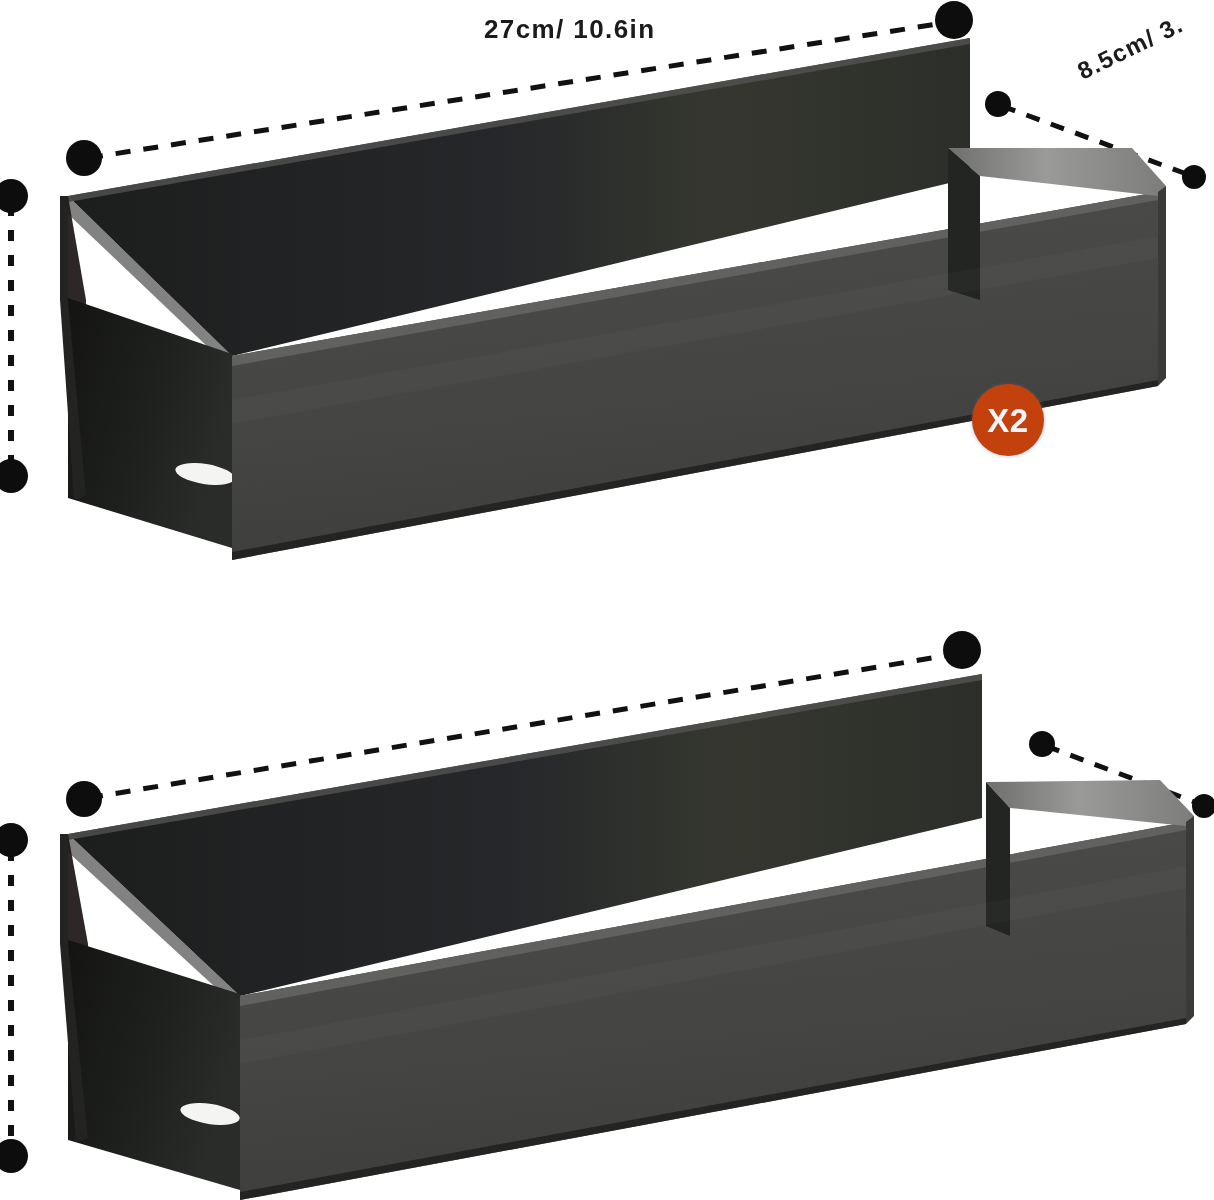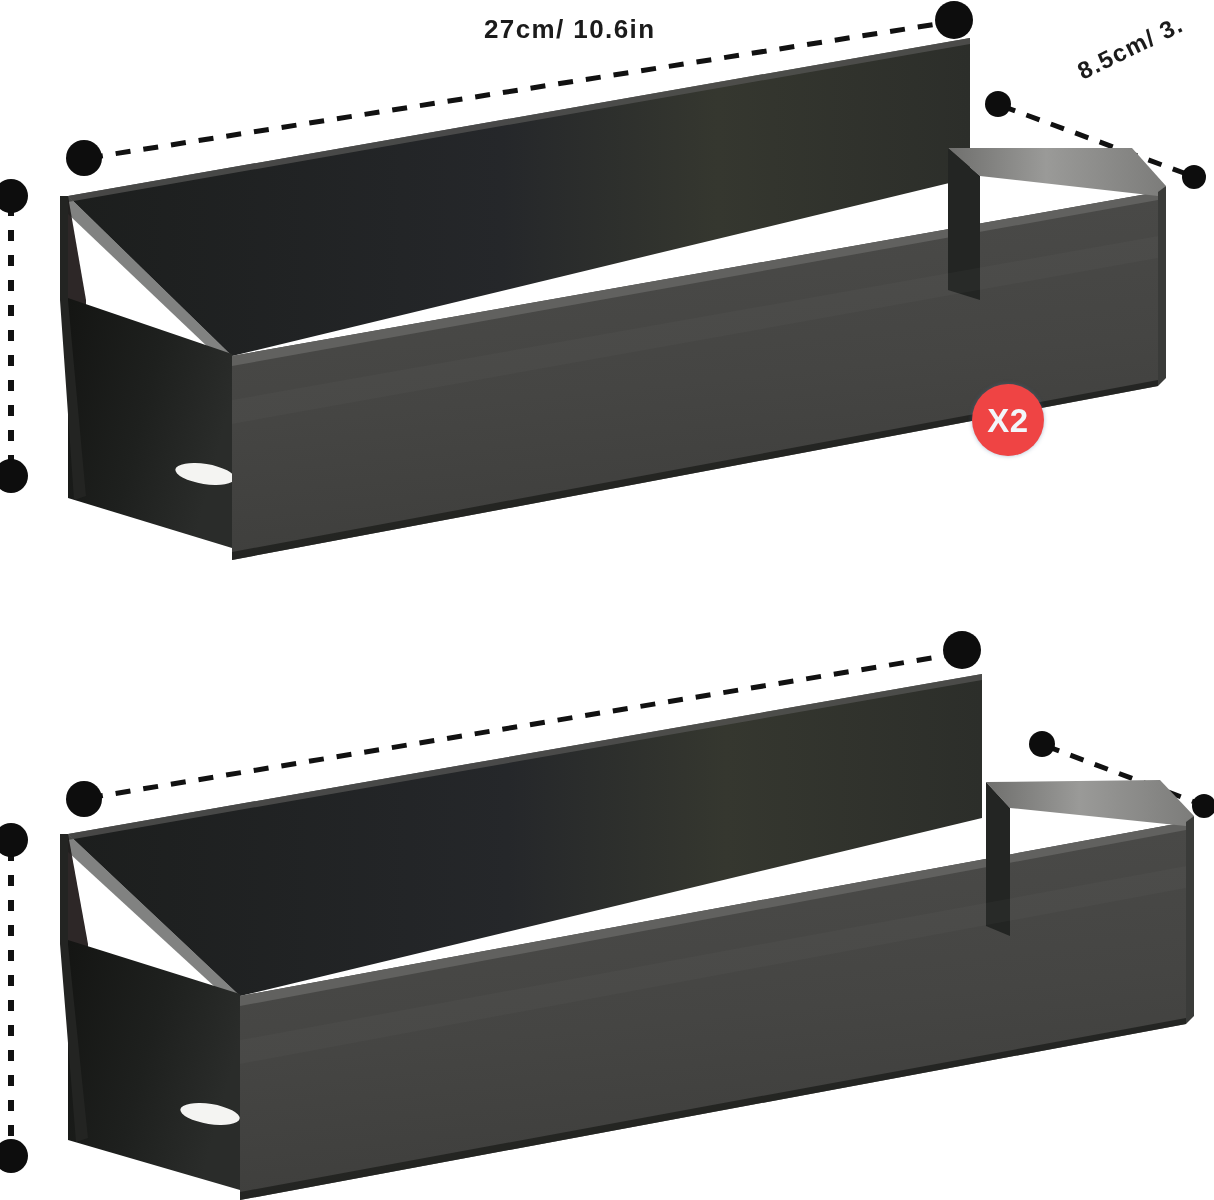--- a/index.html
+++ b/index.html
@@ -60,21 +60,21 @@
     transform-origin: left top;
     font-size: 24px;
   }
 
   
   .qty-badge {
     position: absolute;
     width: 72px;
     height: 72px;
     border-radius: 50%;
-    background: #ef4444;
+    background: #c2410c;
     display: flex;
     align-items: center;
     justify-content: center;
     box-shadow: 0 0 4px rgba(74,114,150,0.45);
   }
   .qty-badge span {
     color: #f2f6fa;
     font-family: "Liberation Sans", sans-serif;
     font-size: 33px;
     font-weight: 700;

